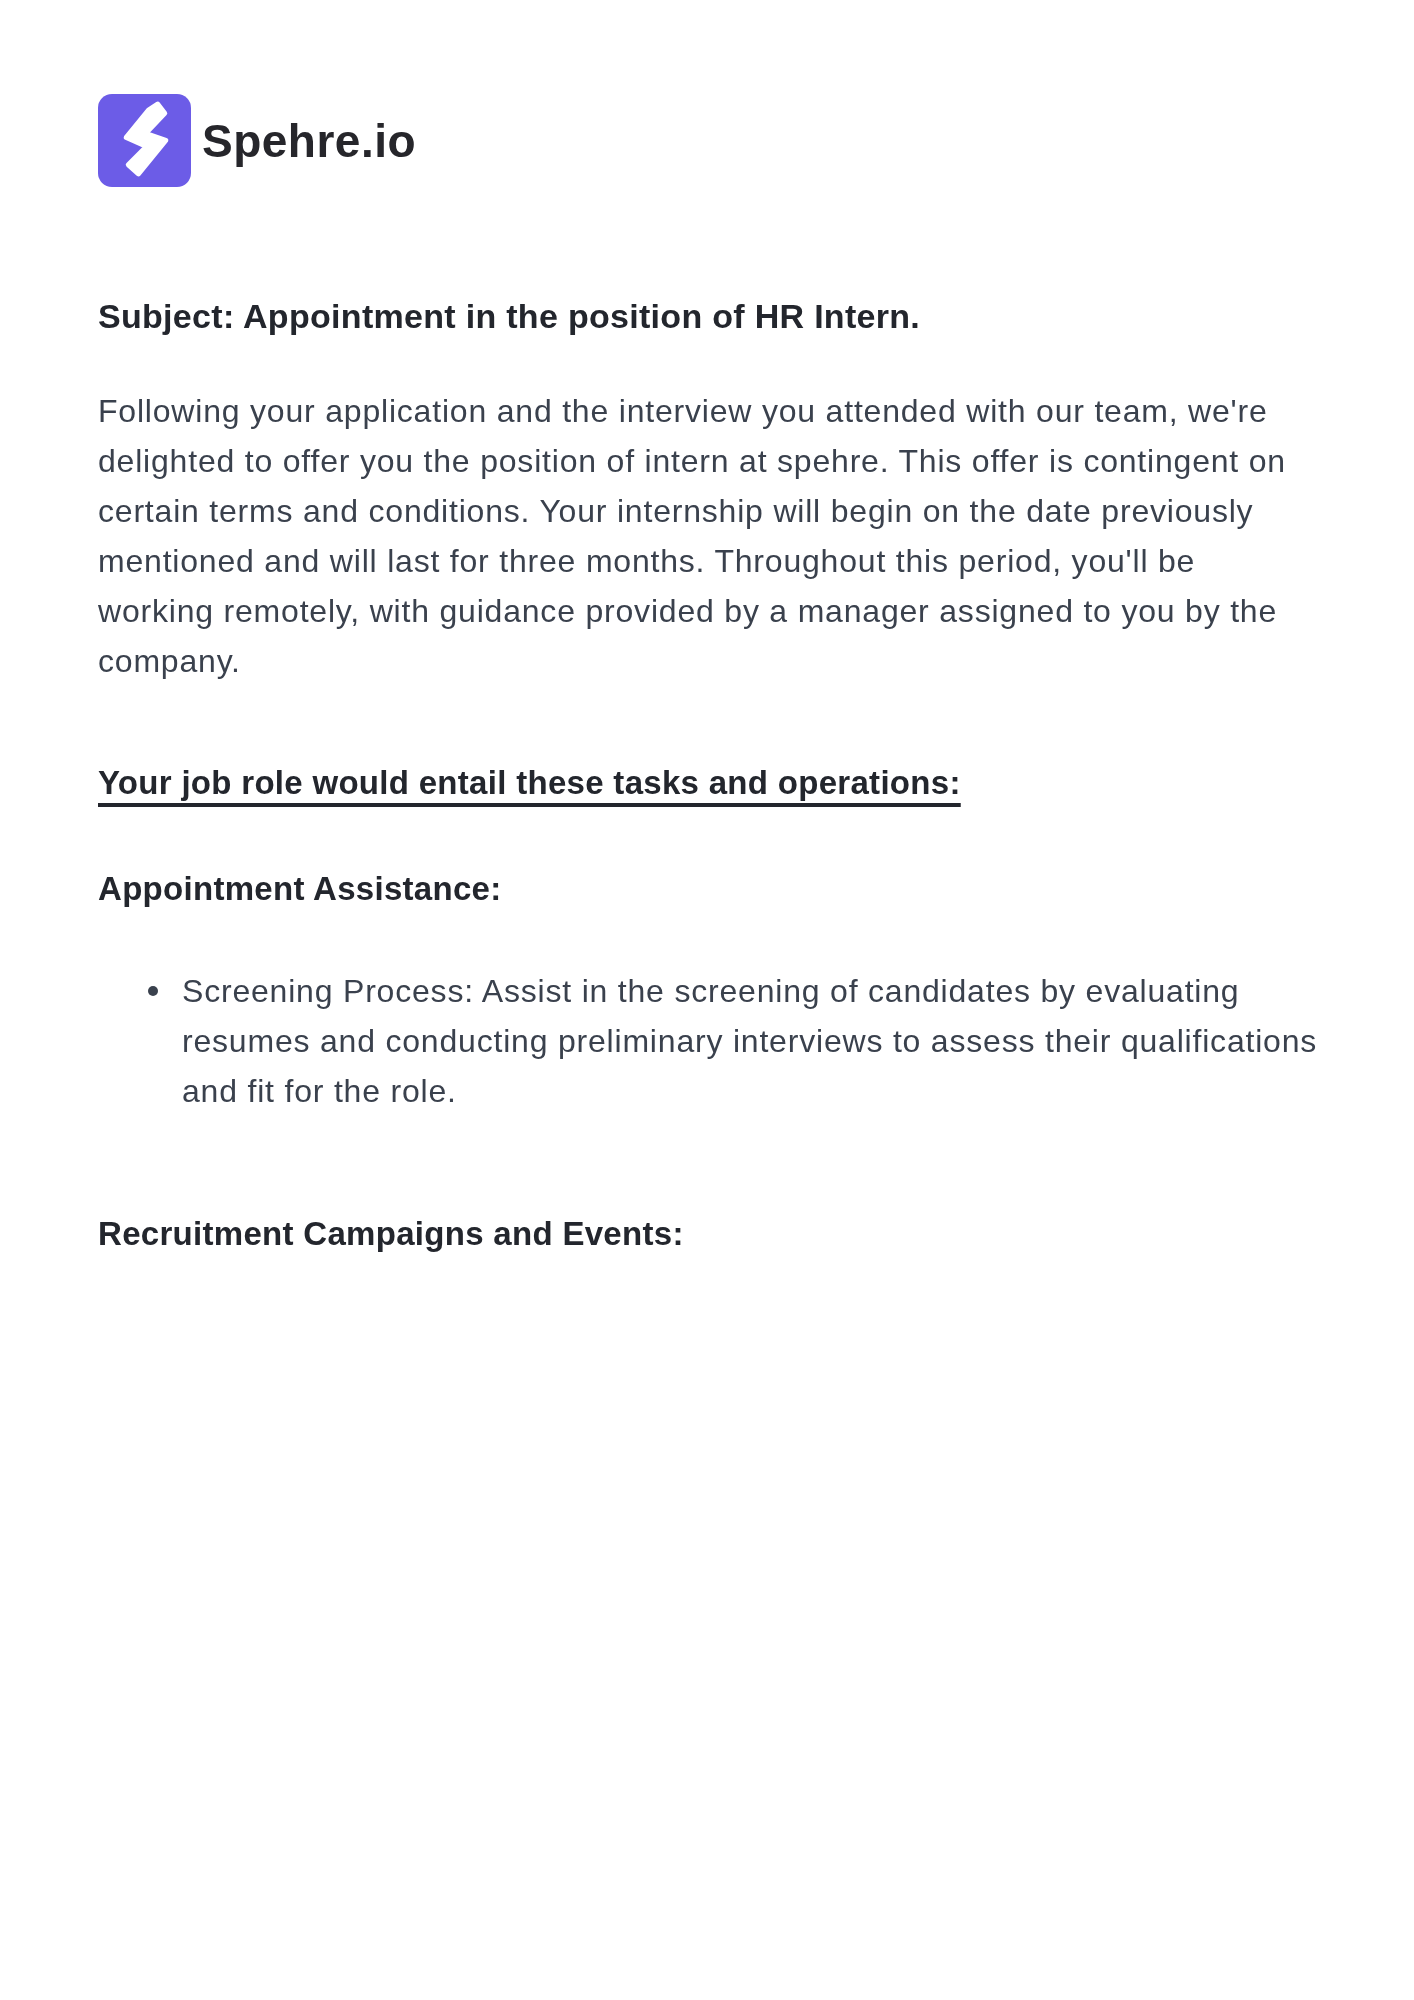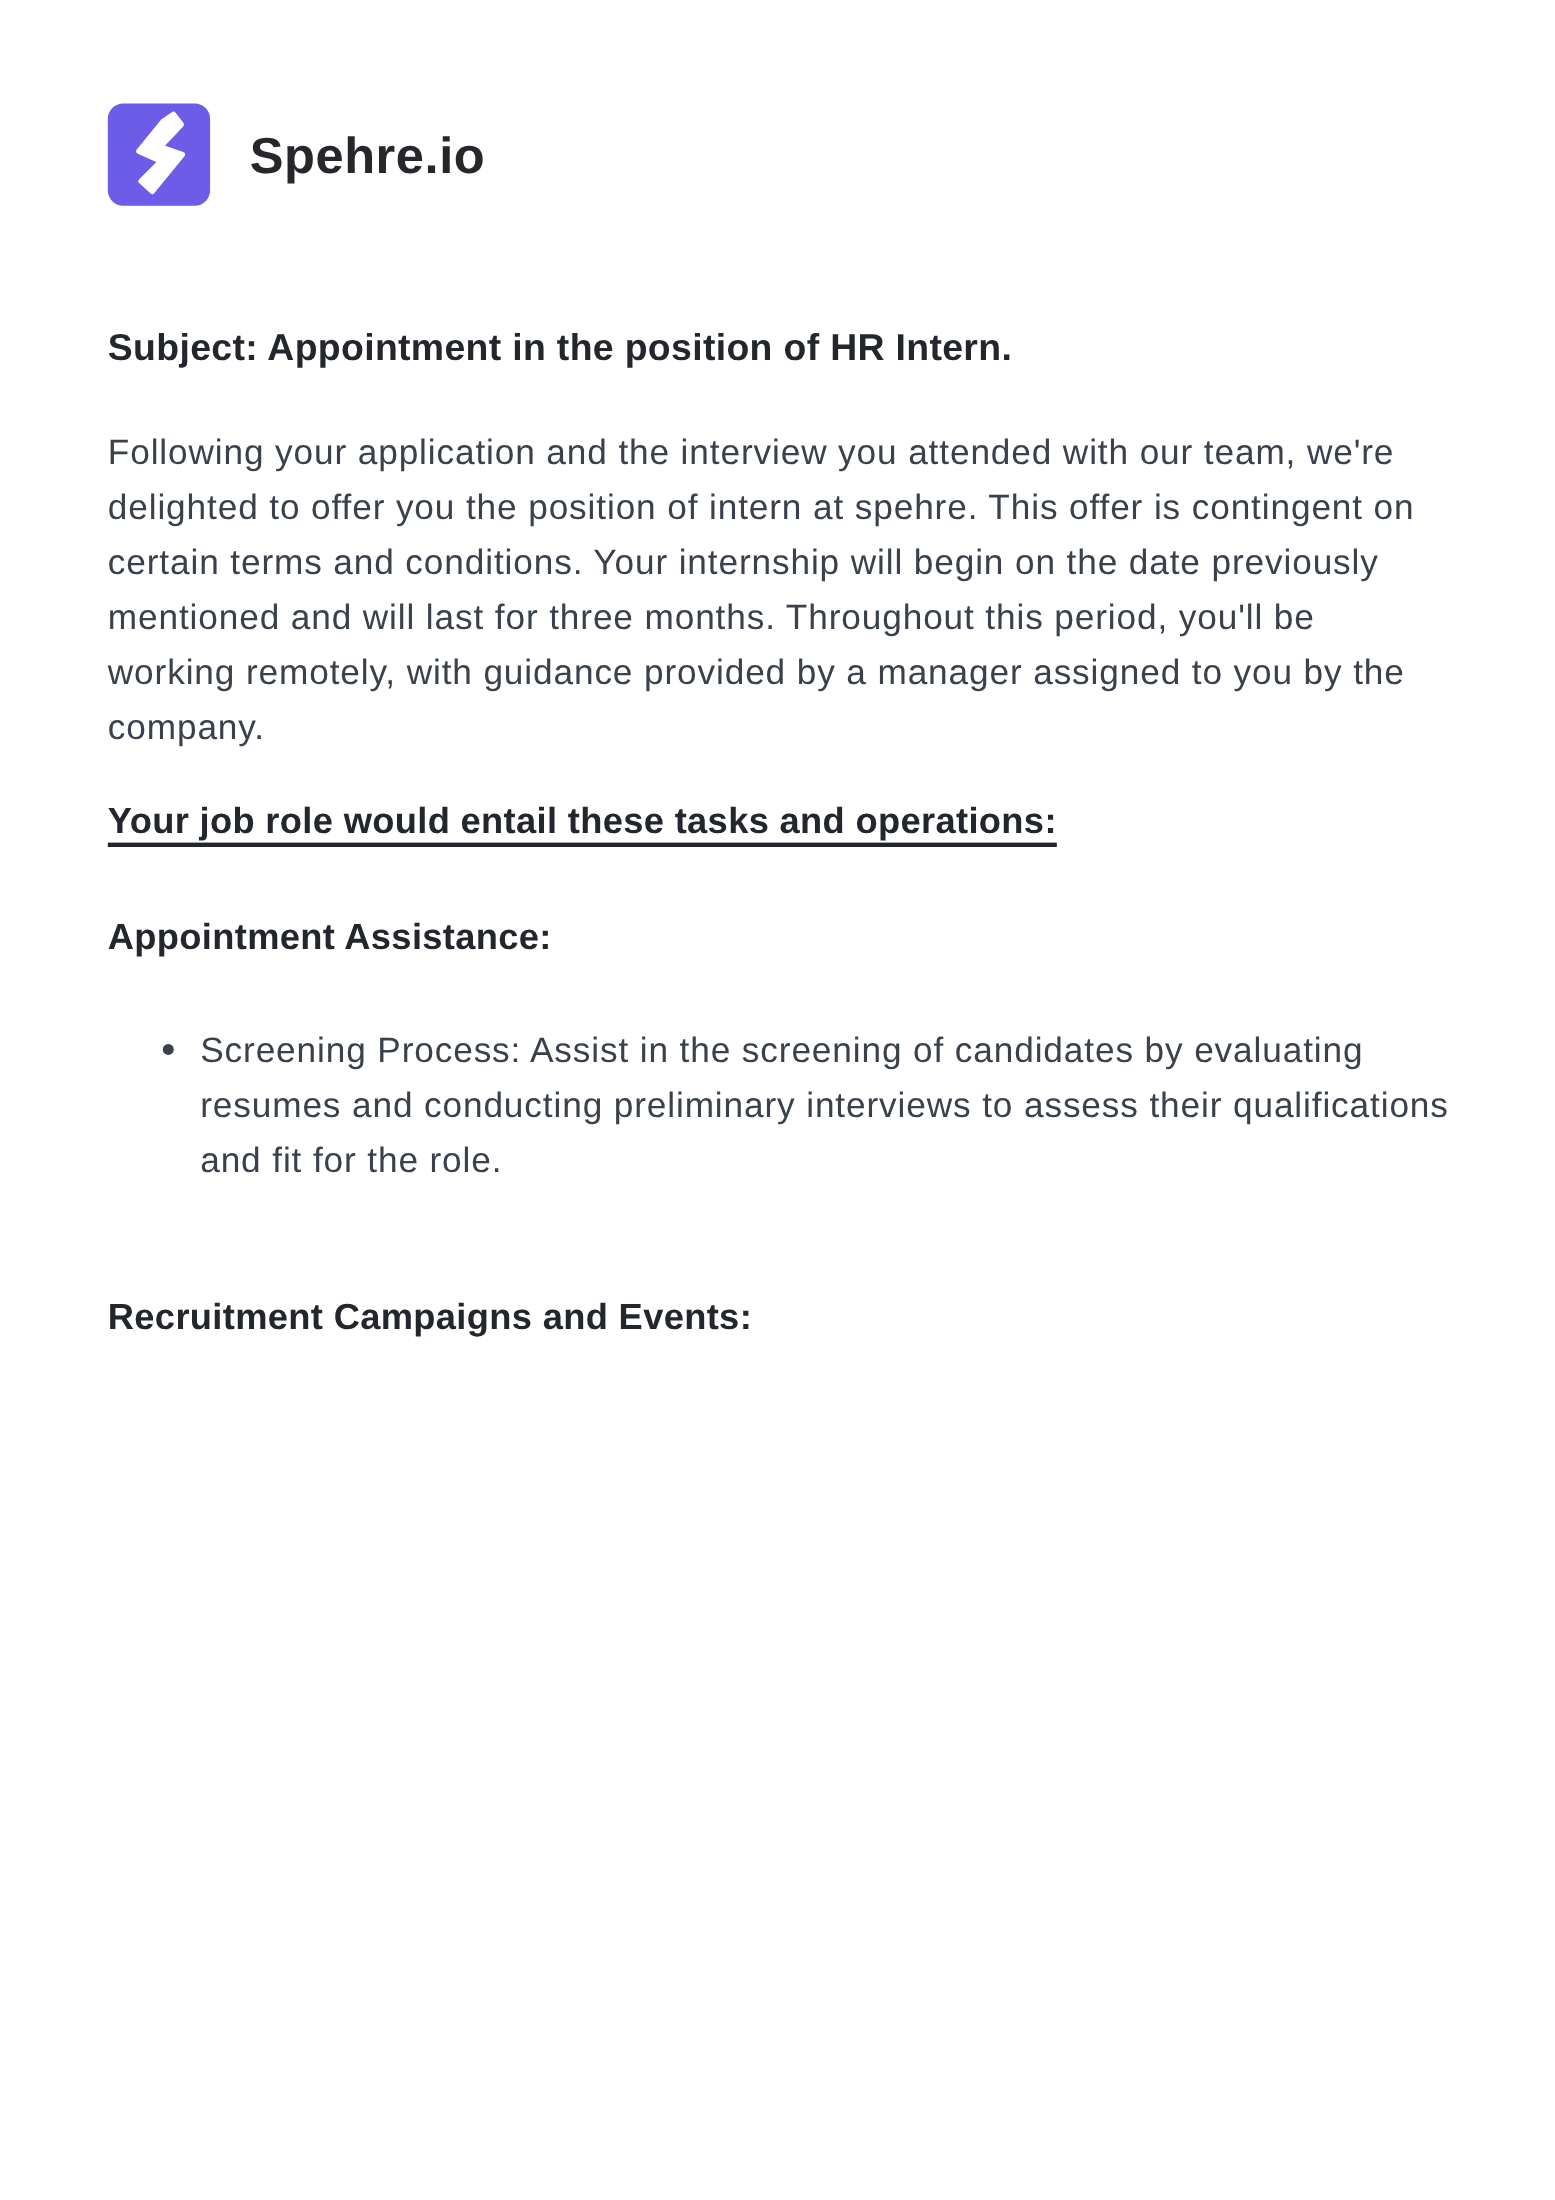--- a/index.html
+++ b/index.html
@@ -13,21 +13,21 @@
     width: 1414px;
     height: 2000px;
     background: #ffffff;
     padding: 94px 96px 0 98px;
     overflow: hidden;
   }
   
   .brand-row {
     display: flex;
     align-items: center;
-    gap: 36px;
+    gap: 11px;
     height: 93px;
   }
   .logo-mark {
     width: 93px;
     height: 93px;
     background: #6C5CE7;
     border-radius: 14px;
     flex: 0 0 auto;
     display: flex;
     align-items: center;
@@ -60,21 +60,21 @@
   .intro {
     margin-top: 45px;
     max-width: 1222px;
     font-size: 32px;
     font-weight: 400;
     line-height: 50px;
     color: #3a414d;
     letter-spacing: 0.8px;
   }
   .tasks-heading {
-    margin-top: 35px;
+    margin-top: 72px;
     font-size: 33px;
     font-weight: 700;
     line-height: 50px;
     color: #23262d;
     letter-spacing: 0.3px;
     text-decoration: underline;
     text-decoration-thickness: 3.5px;
     text-underline-offset: 9px;
   }
   .section-heading {

